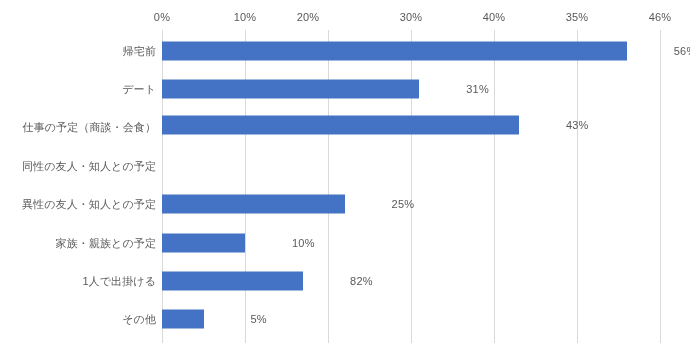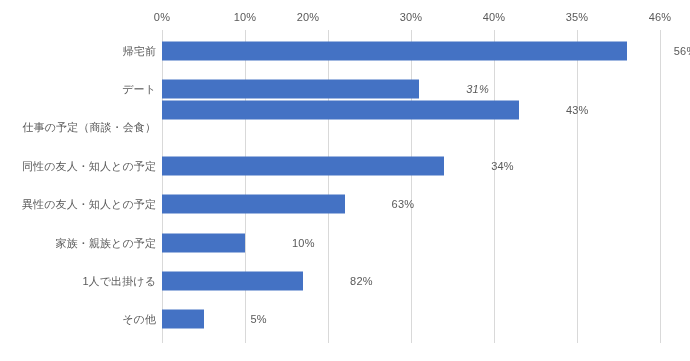--- a/index.html
+++ b/index.html
@@ -142,22 +142,21 @@
       <div class="cat-label" style="top: 135.7px; color: rgb(89, 89, 89);">同性の友人・知人との予定</div>
       <div class="cat-label" style="top: 97.3px; color: rgb(89, 89, 89);">仕事の予定（商談・会食）</div>
       <div class="cat-label" style="top: 212.5px; color: rgb(89, 89, 89);">家族・親族との予定</div>
       <div class="cat-label" style="top: 174.1px; color: rgb(89, 89, 89);">異性の友人・知人との予定</div>
       <div class="cat-label" style="top: 250.9px; color: rgb(89, 89, 89);">1人で出掛ける</div>
       <div class="cat-label" style="top: 289.3px; color: rgb(89, 89, 89); margin-left: 12px;">その他</div>
     </div>
 
   <div class="bars-layer">
       <div class="bar-row" style="top: 20.5px;"><div class="bar" style="width: 464.8px; background: rgb(68, 114, 196);"></div><span class="bar-value" style="color: rgb(89, 89, 89);">56%</span></div>
-      <div class="bar-row" style="top: 58.9px;"><div class="bar" style="width: 257.3px; background: rgb(68, 114, 196);"></div><span class="bar-value" style="color: rgb(89, 89, 89); font-style: italic;">31%</span></div>
-      <div class="bar-row" style="top: 80px; text-align: right;"><div class="bar" style="width: 356.9px; background: rgb(68, 114, 196);"></div><span class="bar-value" style="color: rgb(89, 89, 89);">43%</span></div>
-      <div class="bar-row" style="top: 135.7px;"><div class="bar" style="width: 282.2px; background: rgb(68, 114, 196);"></div><span class="bar-value" style="color: rgb(89, 89, 89);">34%</span></div>
-      <div class="bar-row" style="top: 174.1px;"><div class="bar" style="width: 182.6px; background: rgb(68, 114, 196);"></div><span class="bar-value" style="color: rgb(89, 89, 89);">63%</span></div>
+      <div class="bar-row" style="top: 58.9px;"><div class="bar" style="width: 257.3px; background: rgb(68, 114, 196);"></div><span class="bar-value" style="color: rgb(89, 89, 89);">31%</span></div>
+      <div class="bar-row" style="top: 95px; text-align: right;"><div class="bar" style="width: 356.9px; background: rgb(68, 114, 196);"></div><span class="bar-value" style="color: rgb(89, 89, 89);">43%</span></div>
+      <div class="bar-row" style="top: 174.1px;"><div class="bar" style="width: 182.6px; background: rgb(68, 114, 196);"></div><span class="bar-value" style="color: rgb(89, 89, 89);">25%</span></div>
       <div class="bar-row" style="top: 212.5px;"><div class="bar" style="width: 83px; background: rgb(68, 114, 196);"></div><span class="bar-value" style="color: rgb(89, 89, 89);">10%</span></div>
       <div class="bar-row" style="top: 250.9px;"><div class="bar" style="width: 141.1px; background: rgb(68, 114, 196);"></div><span class="bar-value" style="color: rgb(89, 89, 89);">82%</span></div>
       <div class="bar-row" style="top: 289.3px;"><div class="bar" style="width: 41.5px; background: rgb(68, 114, 196);"></div><span class="bar-value" style="color: rgb(89, 89, 89);">5%</span></div>
     </div>
 
 </div>
 
 </body></html>

